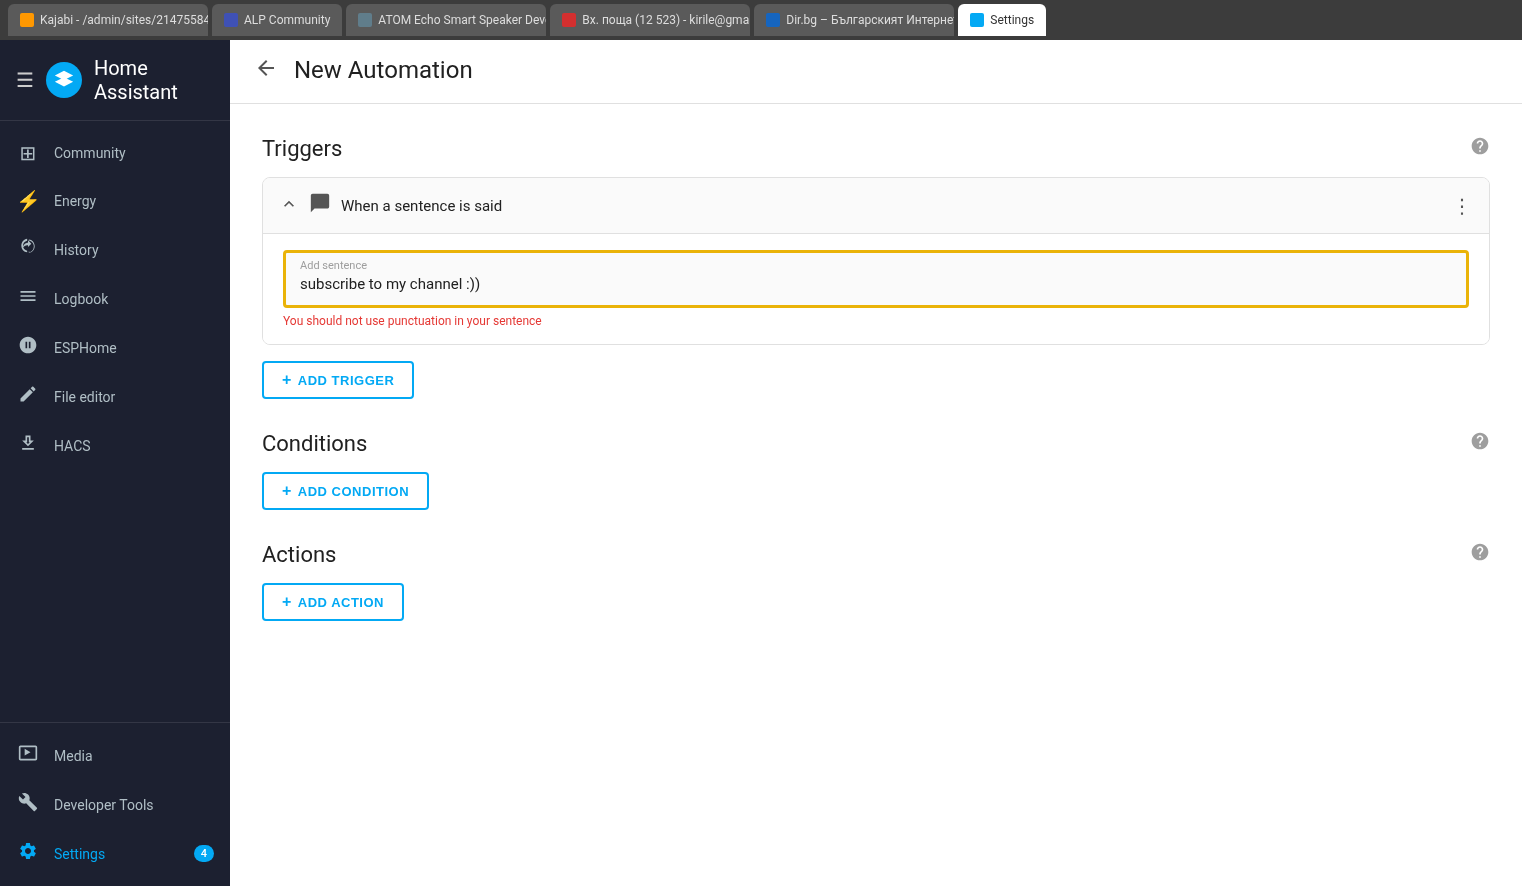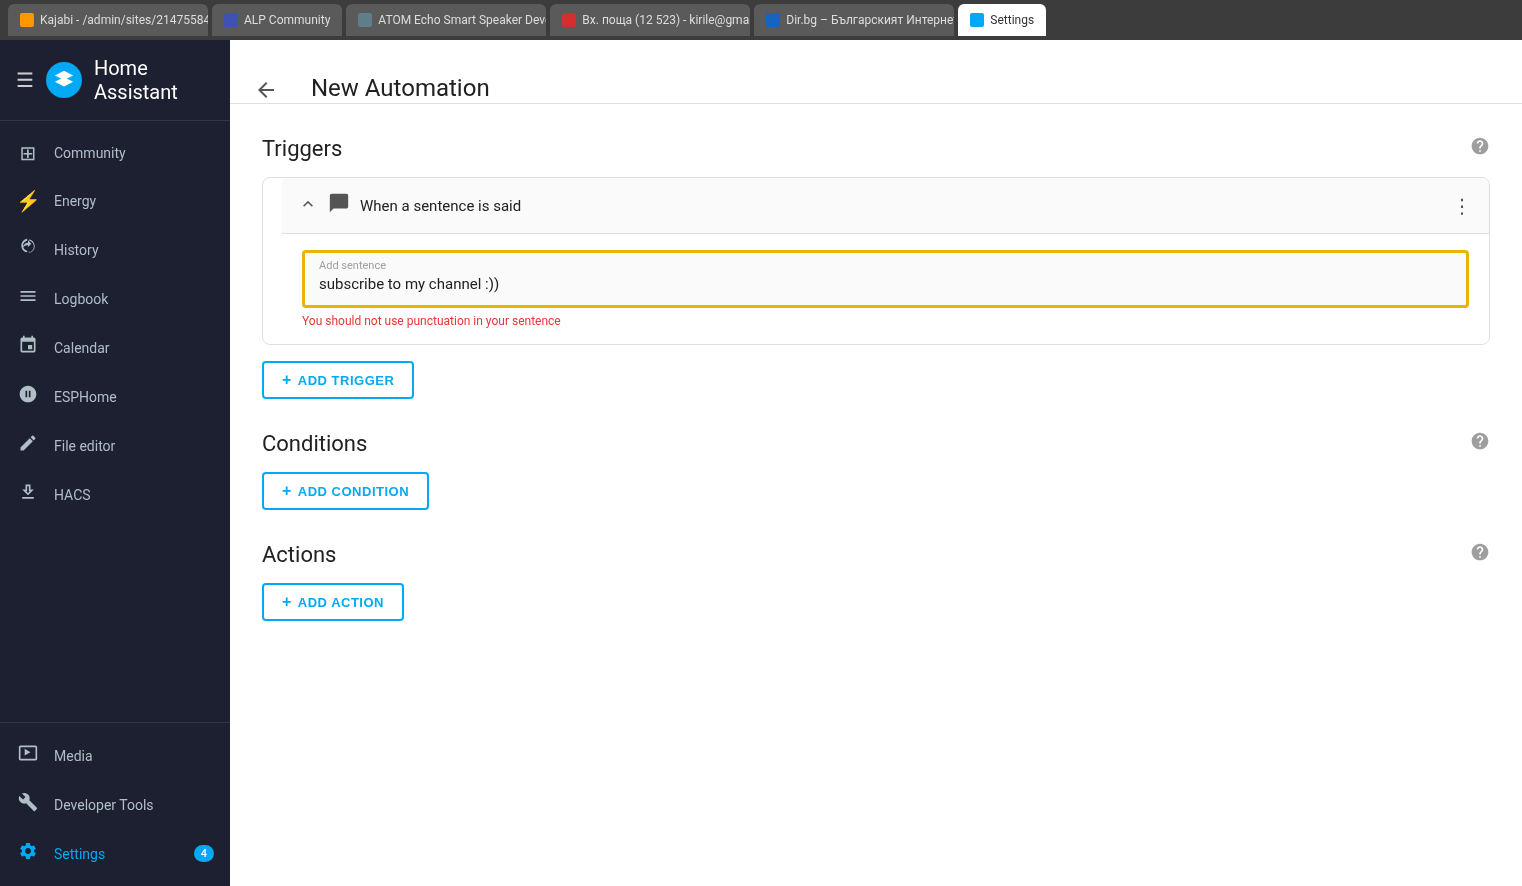--- a/index.html
+++ b/index.html
@@ -130,25 +130,25 @@
     
     .main {
       flex: 1;
       background: #fff;
       display: flex;
       flex-direction: column;
       overflow: hidden;
     }
     .topbar {
       display: flex;
-      align-items: flex-end;
-      padding: 1px 24px;
+      align-items: flex-start;
+      padding: 16px 24px;
       height: 64px;
       border-bottom: 1px solid #e0e0e0;
-      gap: 33px;
+      gap: 16px;
       flex-shrink: 0;
     }
     .back-btn {
       color: #555;
       cursor: pointer;
       font-size: 22px;
       display: flex;
       align-items: center;
     }
     .page-title {
@@ -181,21 +181,20 @@
       font-size: 20px;
       cursor: pointer;
     }
 
     
     .trigger-card {
       border: 1px solid #e0e0e0;
       border-radius: 8px;
       margin-bottom: 16px;
       overflow: hidden;
-      padding-left: 19px;
     }
     .trigger-card-header {
       display: flex;
       align-items: center;
       padding: 14px 16px;
       background: #fafafa;
       border-bottom: 1px solid #e0e0e0;
       gap: 10px;
     }
     .collapse-btn {
@@ -339,28 +338,20 @@
         </span>
         <span>History</span>
       </div>
       <div class="sidebar-item">
         <span class="icon">
           <svg width="20" height="20" viewBox="0 0 24 24" fill="#b0bec5">
               <path d="M3 18h18v-2H3v2zm0-5h18v-2H3v2zm0-7v2h18V6H3z"></path>
             </svg>
         </span>
         <span>Logbook</span>
-      </div>
-      <div class="sidebar-item">
-        <span class="icon">
-          <svg width="20" height="20" viewBox="0 0 24 24" fill="#b0bec5">
-              <path d="M17 12h-5v5h5v-5zM16 1v2H8V1H6v2H5c-1.11 0-1.99.9-1.99 2L3 19c0 1.1.89 2 2 2h14c1.1 0 2-.9 2-2V5c0-1.1-.9-2-2-2h-1V1h-2zm3 18H5V8h14v11z"></path>
-            </svg>
-        </span>
-        <span>Calendar</span>
       </div>
       <div class="sidebar-item">
         <span class="icon">
           <svg width="20" height="20" viewBox="0 0 24 24" fill="#b0bec5">
               <path d="M12 2C6.48 2 2 6.48 2 12s4.48 10 10 10 10-4.48 10-10S17.52 2 12 2zm-1 14H9V8h2v8zm4 0h-2V8h2v8z"></path>
             </svg>
         </span>
         <span>ESPHome</span>
       </div>
       <div class="sidebar-item">

